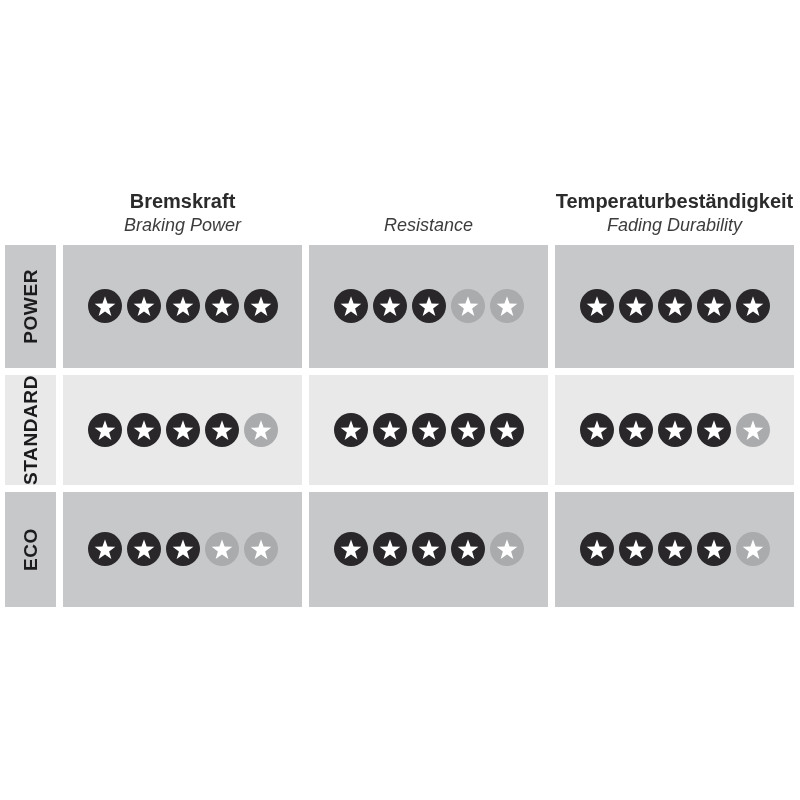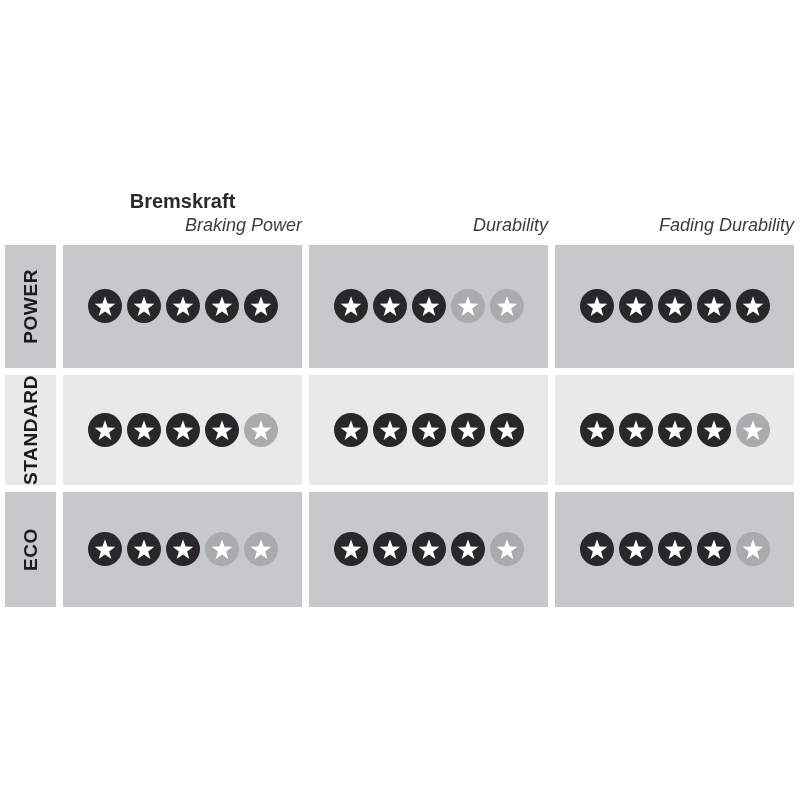--- a/index.html
+++ b/index.html
@@ -19,21 +19,21 @@
   .corner{background:transparent;}
   .col-header{
     text-align:center;
     padding-bottom:2px;
     align-self:end;
   }
   .col-title{
     font-size:20px;font-weight:bold;color:#2b2b2b;line-height:1.15;
   }
   .col-subtitle{
-    font-size:18px;font-style:italic;color:#3c3c3c;line-height:1.15;margin-top:2px;text-align:right;
+    font-size:18px;font-style:italic;color:#3c3c3c;line-height:1.15;margin-top:2px;
   }
   .cell{display:flex;align-items:center;justify-content:center;}
   .bg-dark{background:#c7c8ca;}
   .bg-light{background:#e9e9ea;}
   .row-label-cell{display:flex;align-items:center;justify-content:center;}
   .vlabel{
     writing-mode:vertical-rl;
     transform:rotate(180deg);
     font-weight:bold;
     font-size:19px;
@@ -50,23 +50,24 @@
 <div class="chart-wrap">
   <div class="grid">
 
     <div class="corner"></div>
 
     <div class="col-header">
       <div class="col-title">Bremskraft</div>
       <div class="col-subtitle">Braking Power</div>
     </div>
     <div class="col-header">
-      <div class="col-subtitle">Durability</div>
+      <div class="col-subtitle">Resistance</div>
     </div>
     <div class="col-header">
+      <div class="col-title">Temperaturbeständigkeit</div>
       <div class="col-subtitle">Fading Durability</div>
     </div>
 
     <div class="cell bg-dark row-label-cell">
       <span class="vlabel">POWER</span>
     </div>
     <div class="cell bg-dark stars-cell">
         <svg class="star-badge" width="34" height="34" viewBox="0 0 36 36">
           <circle cx="18" cy="18" r="18" fill="#29272a"></circle>
           <path d="M18 7.7 L20.7 15.48 L28.94 15.65 L22.37 20.62 L24.76 28.5 L18 23.8 L11.24 28.5 L13.63 20.62 L7.06 15.65 L15.3 15.48 Z" fill="#ffffff"></path>

